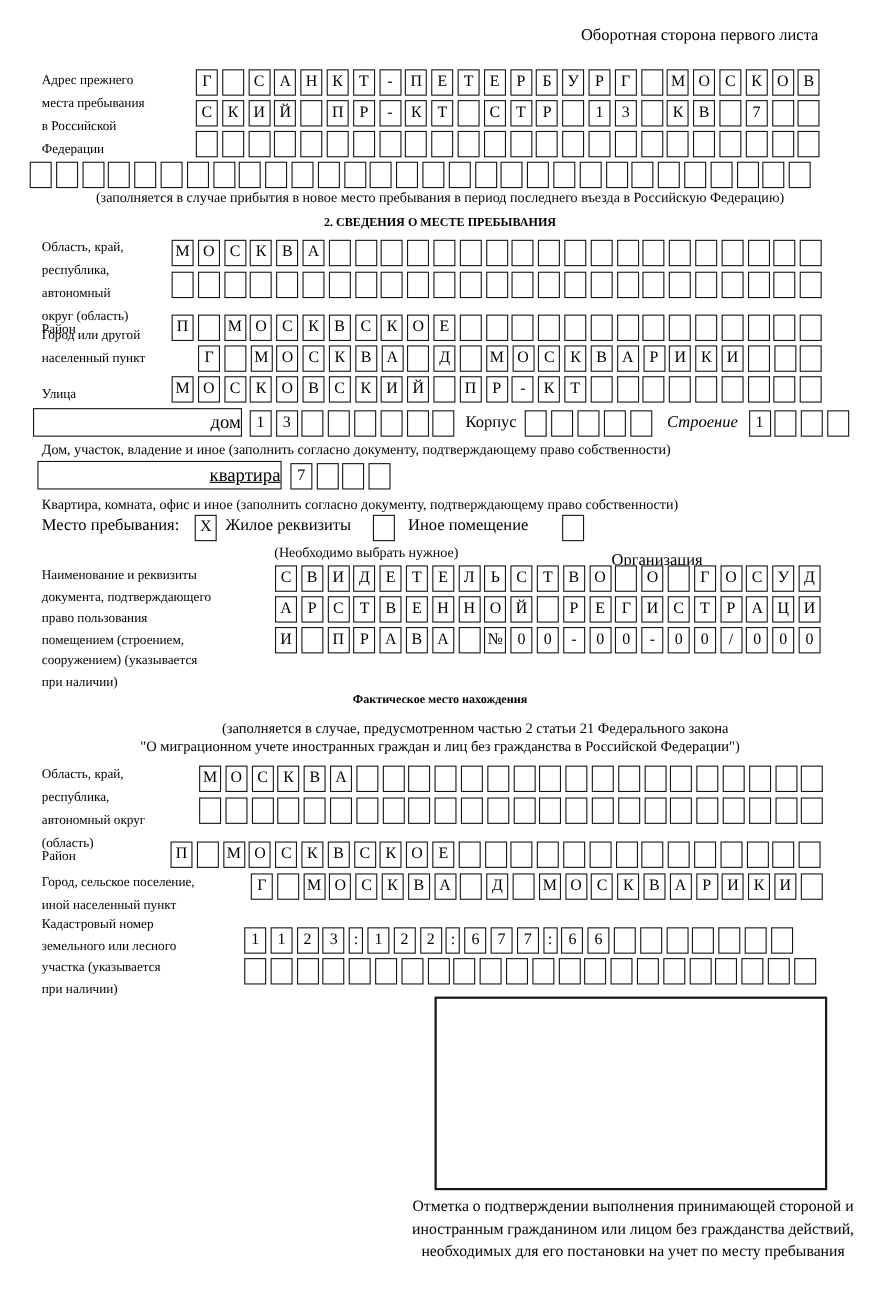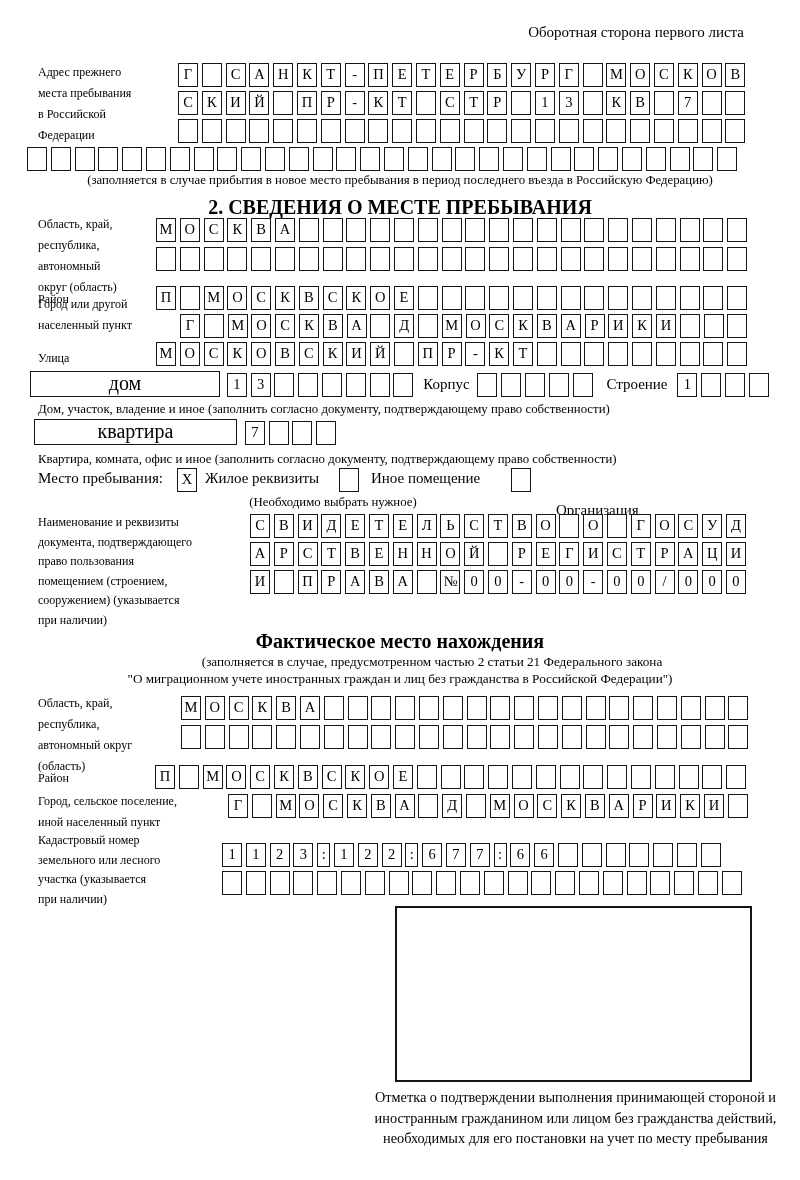--- a/index.html
+++ b/index.html
@@ -5,23 +5,23 @@
   html,body{margin:0;padding:0;background:#fff;}
   body{width:800px;height:1180px;position:relative;font-family:"Liberation Serif",serif;color:#000;overflow:hidden;}
   .abs{position:absolute;}
   .label{font-size:12px;line-height:21px;white-space:pre-line;}
   .cells{display:flex;gap:3.8px;align-items:flex-end;}
   .cell{flex:0 0 auto;width:20px;height:24px;border:1.6px solid #151515;box-sizing:border-box;
         text-align:center;font-size:14.5px;line-height:21px;background:#fff;}
   .cell.narrow{width:13px;}
   .hint{font-size:12.8px;line-height:15px;}
   .center{width:800px;text-align:center;left:0;}
-  .title{font-weight:bold;font-size:20px;}
-  .wbox{border:1.6px solid #151515;box-sizing:border-box;height:26px;text-align:center;
-        font-size:20px;line-height:23px;background:#fff;flex:0 0 auto;}
+  .title{font-weight:bold;font-size:11px;}
+  .wbox{border:1.6px solid #151515;box-sizing:border-box;height:26px;text-align:right;
+        font-size:17px;line-height:23px;background:#fff;flex:0 0 auto;}
   .inline-lbl{font-size:15px;line-height:26px;flex:0 0 auto;}
   .chkbox{width:20px;height:24px;border:1.6px solid #151515;box-sizing:border-box;
           text-align:center;font-size:14.5px;line-height:21px;}
   .bigbox{border:2px solid #151515;box-sizing:border-box;background:#fff;}
   .caption{font-size:14.3px;line-height:20.5px;text-align:center;}
 </style>
 </head>
 <body>
 
 <div class="abs" style="top:24px;right:56px;font-size:15px;text-align:center;">Оборотная сторона первого листа</div>
@@ -303,32 +303,32 @@
       <div class="cell"></div>
     </div>
   <div class="inline-lbl" style="margin:0 4px 0 6px;">Корпус</div>
   <div class="cells">
       <div class="cell"></div>
       <div class="cell"></div>
       <div class="cell"></div>
       <div class="cell"></div>
       <div class="cell"></div>
     </div>
-  <div class="inline-lbl" style="margin:0 6px 0 10px;">Строение</div>
+  <div class="inline-lbl" style="margin:0 6px 0 10px;font-style:italic;">Строение</div>
   <div class="cells">
       <div class="cell">1</div>
       <div class="cell"></div>
       <div class="cell"></div>
       <div class="cell"></div>
     </div>
 </div>
 <div class="abs hint" style="left:38px;top:402px;">Дом, участок, владение и иное (заполнить согласно документу, подтверждающему право собственности)</div>
 
 <div class="abs cells" style="left:34px;top:419px;">
-  <div class="wbox" style="width:203px;margin-right:4px;">квартира</div>
+  <div class="wbox" style="width:222px;margin-right:4px;text-decoration:underline;">квартира</div>
   <div class="cells">
       <div class="cell">7</div>
       <div class="cell"></div>
       <div class="cell"></div>
       <div class="cell"></div>
     </div>
 </div>
 <div class="abs hint" style="left:38px;top:452px;">Квартира, комната, офис и иное (заполнить согласно документу, подтверждающему право собственности)</div>
 
 <div class="abs" style="left:38px;top:470px;font-size:15px;">Место пребывания:</div>

